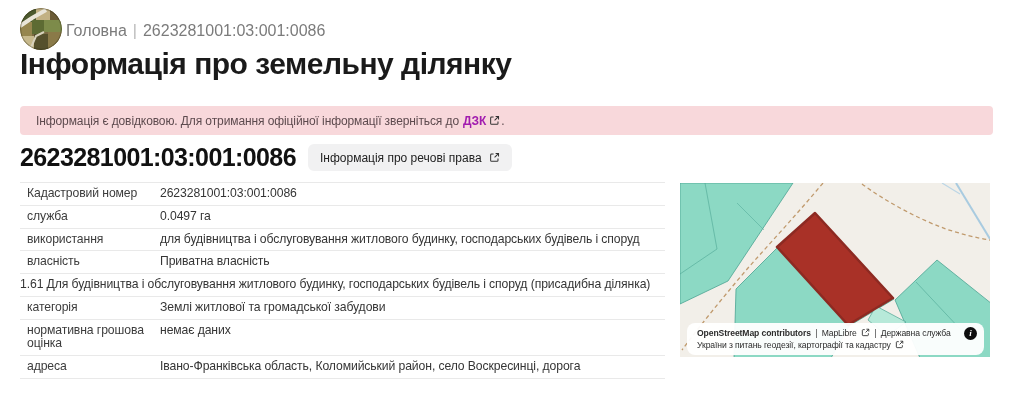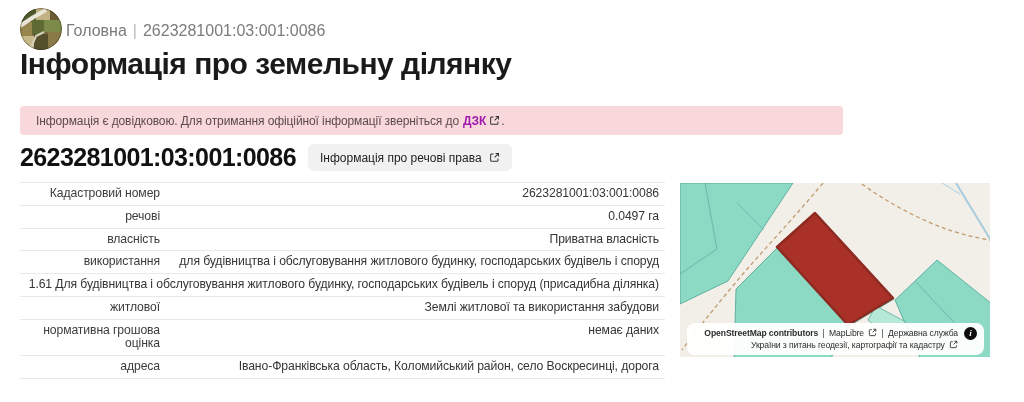--- a/index.html
+++ b/index.html
@@ -7,39 +7,39 @@
   body {
     width:1024px; height:402px; position:relative; overflow:hidden;
     background:#ffffff; color:#333;
     font-family:"Liberation Sans", sans-serif;
   }
   .logo { position:absolute; left:20px; top:8px; width:42px; height:42px; border-radius:50%; overflow:hidden; }
   .breadcrumb { position:absolute; left:66px; top:22px; font-size:16px; color:#7b7b7b; display:flex; align-items:center; gap:6px; }
   .breadcrumb .crumb-sep { color:#b8b8b8; }
   .breadcrumb .crumb-home { cursor:pointer; }
   h1.page-title { position:absolute; left:20px; top:47px; margin:0; font-size:30px; font-weight:700; color:#1a1a1a; letter-spacing:-0.5px;text-align:center; }
-  .notice { position:absolute; left:20px; top:106px; width:823px; height:29px; background:#f8d8db; border-radius:4px;
+  .notice { position:absolute; left:20px; top:106px; width:973px; height:29px; background:#f8d8db; border-radius:4px;
     display:flex; align-items:center; padding-left:16px; font-size:12px; color:#5d4a4e; letter-spacing:-0.1px; white-space:nowrap; }
   .notice b { color:#a21caf; margin-left:4px; font-weight:700; cursor:pointer; }
   .notice .ext { margin-left:3px; }
   .notice .suffix { margin-left:1px; }
   .headrow { position:absolute; left:20px; top:143px; display:flex; align-items:center; gap:12px; }
   h2.parcel-number { margin:0; font-size:25px; font-weight:700; color:#111; letter-spacing:-0.6px; }
   .rights-btn { display:flex; align-items:center; gap:7px; background:#f1f1f2; border:none; border-radius:6px;
     height:27px; padding:0 12px; font-size:12px; color:#222; font-family:inherit; cursor:pointer; }
   .ext { width:11px; height:11px; color:#333; flex:none; display:inline-block; vertical-align:-1px; }
   .ext svg { width:100%; height:100%; display:block; }
-  .details { position:absolute; left:20px; top:182px; width:645px; border-bottom:1px solid #e9e9e9;text-align:right; }
+  .details { position:absolute; left:20px; top:182px; width:645px; border-bottom:1px solid #e9e9e9; }
   .drow { display:flex; border-top:1px solid #e9e9e9; padding:4px 0; font-size:12.2px; line-height:1.13; letter-spacing:-0.1px; }
   .dlabel { width:140px; flex:none; padding-left:7px; color:#3c3c3c; }
   .dvalue { flex:1; color:#353535; padding-right:6px; }
   .map { position:absolute; left:680px; top:183px; width:310px; height:174px; background:#f2efe9; }
   .map svg.mapcanvas { display:block; width:310px; height:174px; }
   .attr { position:absolute; left:7px; right:6px; bottom:2px; background:rgba(255,255,255,0.95); border-radius:8px;
-    padding:4px 26px 4px 10px; font-size:8.6px; line-height:1.42; color:#2c2c2c; letter-spacing:-0.1px;text-align:right; }
+    padding:4px 26px 4px 10px; font-size:8.6px; line-height:1.42; color:#2c2c2c; letter-spacing:-0.1px; }
   .attr b { font-weight:700; cursor:pointer; }
   .attr .maplibre-link { cursor:pointer; }
   .attr .attr-sep { margin:0 2px; color:#444; }
   .attr .ext { width:9px; height:9px; vertical-align:-1px; margin-left:2px; }
   .info-btn { position:absolute; right:7px; top:4px; width:13px; height:13px; border-radius:50%;
     background:#0d0d0d; color:#fff; font-size:9px; font-weight:700; display:flex; align-items:center; justify-content:center;
     cursor:pointer; font-family:"Liberation Serif", serif; font-style:italic; }
 </style>
 </head>
 <body>
@@ -103,37 +103,37 @@
     </span>
   </button>
 </div>
 
 <div class="details">
   <div class="drow">
     <div class="dlabel">Кадастровий номер</div>
     <div class="dvalue">2623281001:03:001:0086</div>
   </div>
   <div class="drow">
-    <div class="dlabel">речові</div>
+    <div class="dlabel">служба</div>
     <div class="dvalue">0.0497 га</div>
+  </div>
+  <div class="drow">
+    <div class="dlabel">використання</div>
+    <div class="dvalue">для будівництва і обслуговування житлового будинку, господарських будівель і споруд</div>
   </div>
   <div class="drow">
     <div class="dlabel">власність</div>
     <div class="dvalue">Приватна власність</div>
   </div>
   <div class="drow">
-    <div class="dlabel">використання</div>
-    <div class="dvalue">для будівництва і обслуговування житлового будинку, господарських будівель і споруд</div>
-  </div>
-  <div class="drow">
     <div class="dvalue">1.61 Для будівництва і обслуговування житлового будинку, господарських будівель і споруд (присадибна ділянка)</div>
   </div>
   <div class="drow">
-    <div class="dlabel">житлової</div>
-    <div class="dvalue">Землі житлової та використання забудови</div>
+    <div class="dlabel">категорія</div>
+    <div class="dvalue">Землі житлової та громадської забудови</div>
   </div>
   <div class="drow">
     <div class="dlabel">нормативна грошова оцінка</div>
     <div class="dvalue">немає даних</div>
   </div>
   <div class="drow">
     <div class="dlabel">адреса</div>
     <div class="dvalue">Івано-Франківська область, Коломийський район, село Воскресинці, дорога</div>
   </div>
 </div>

